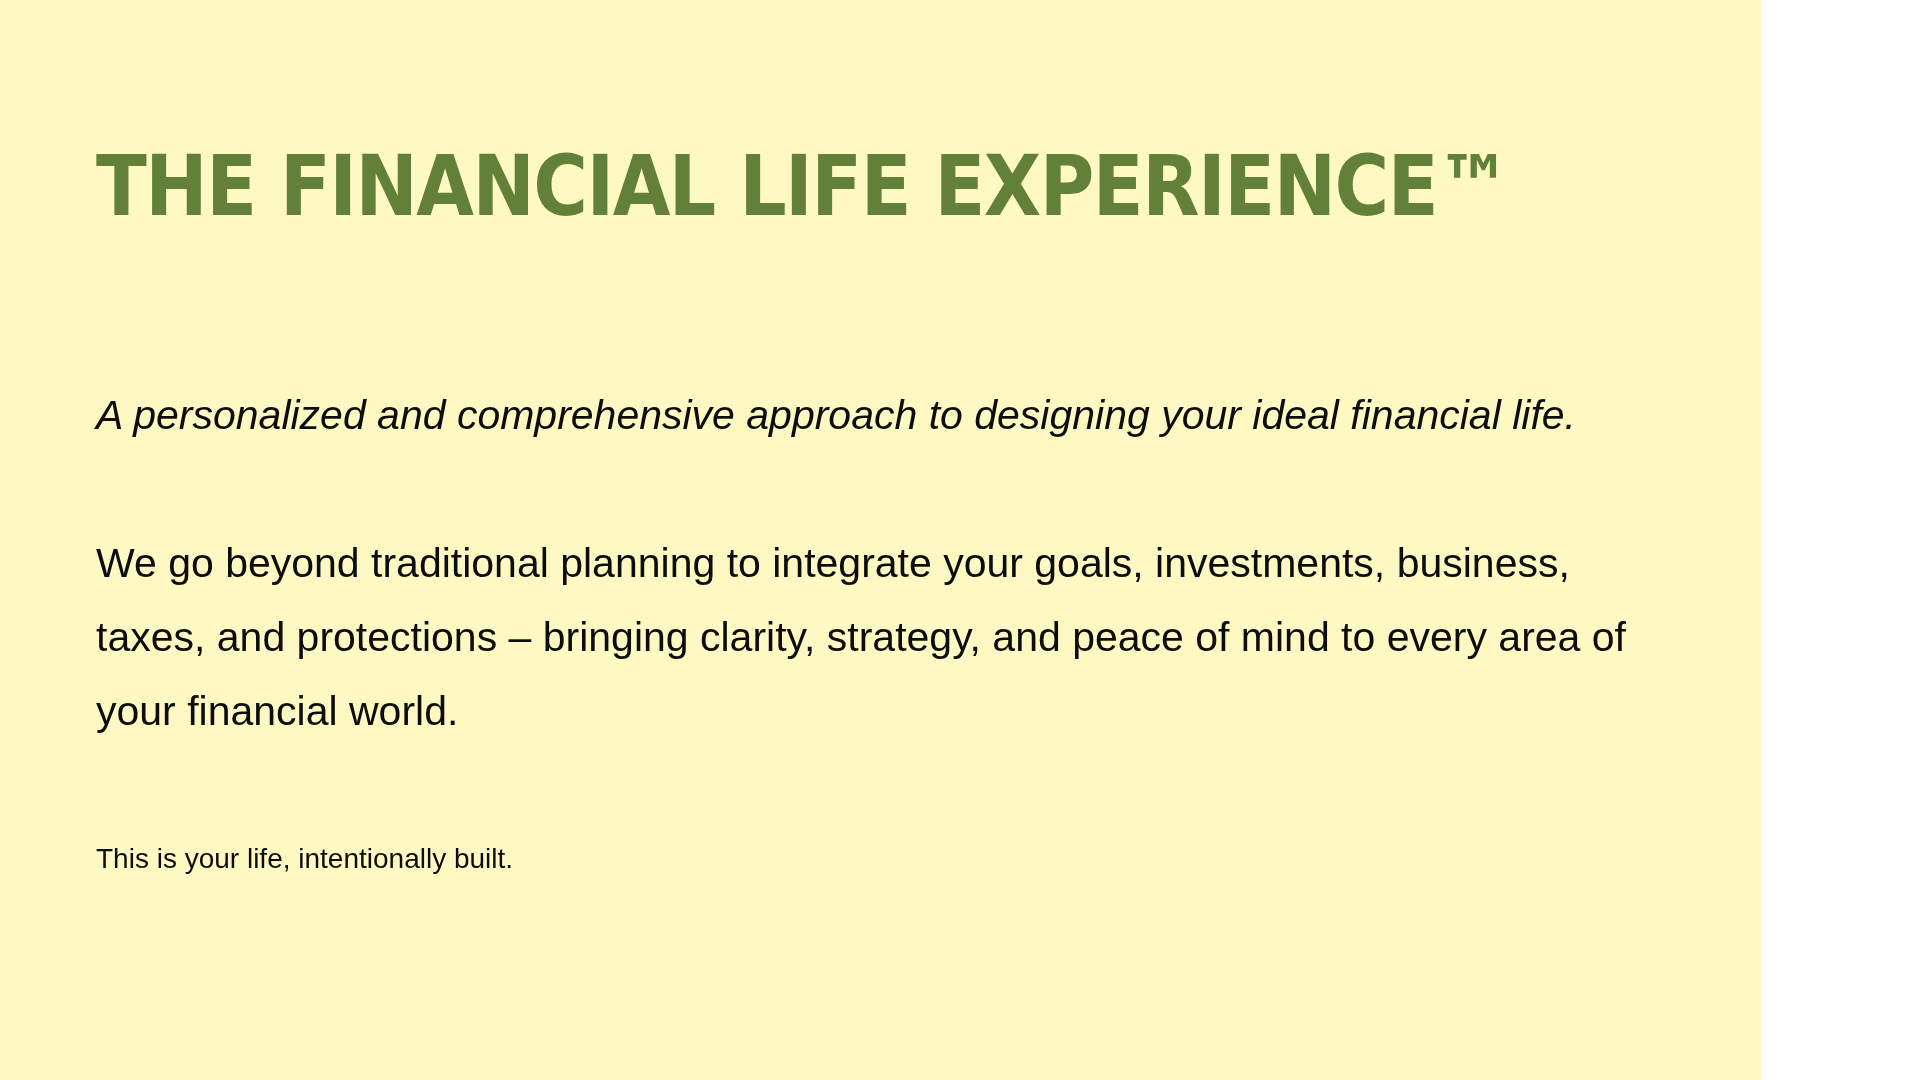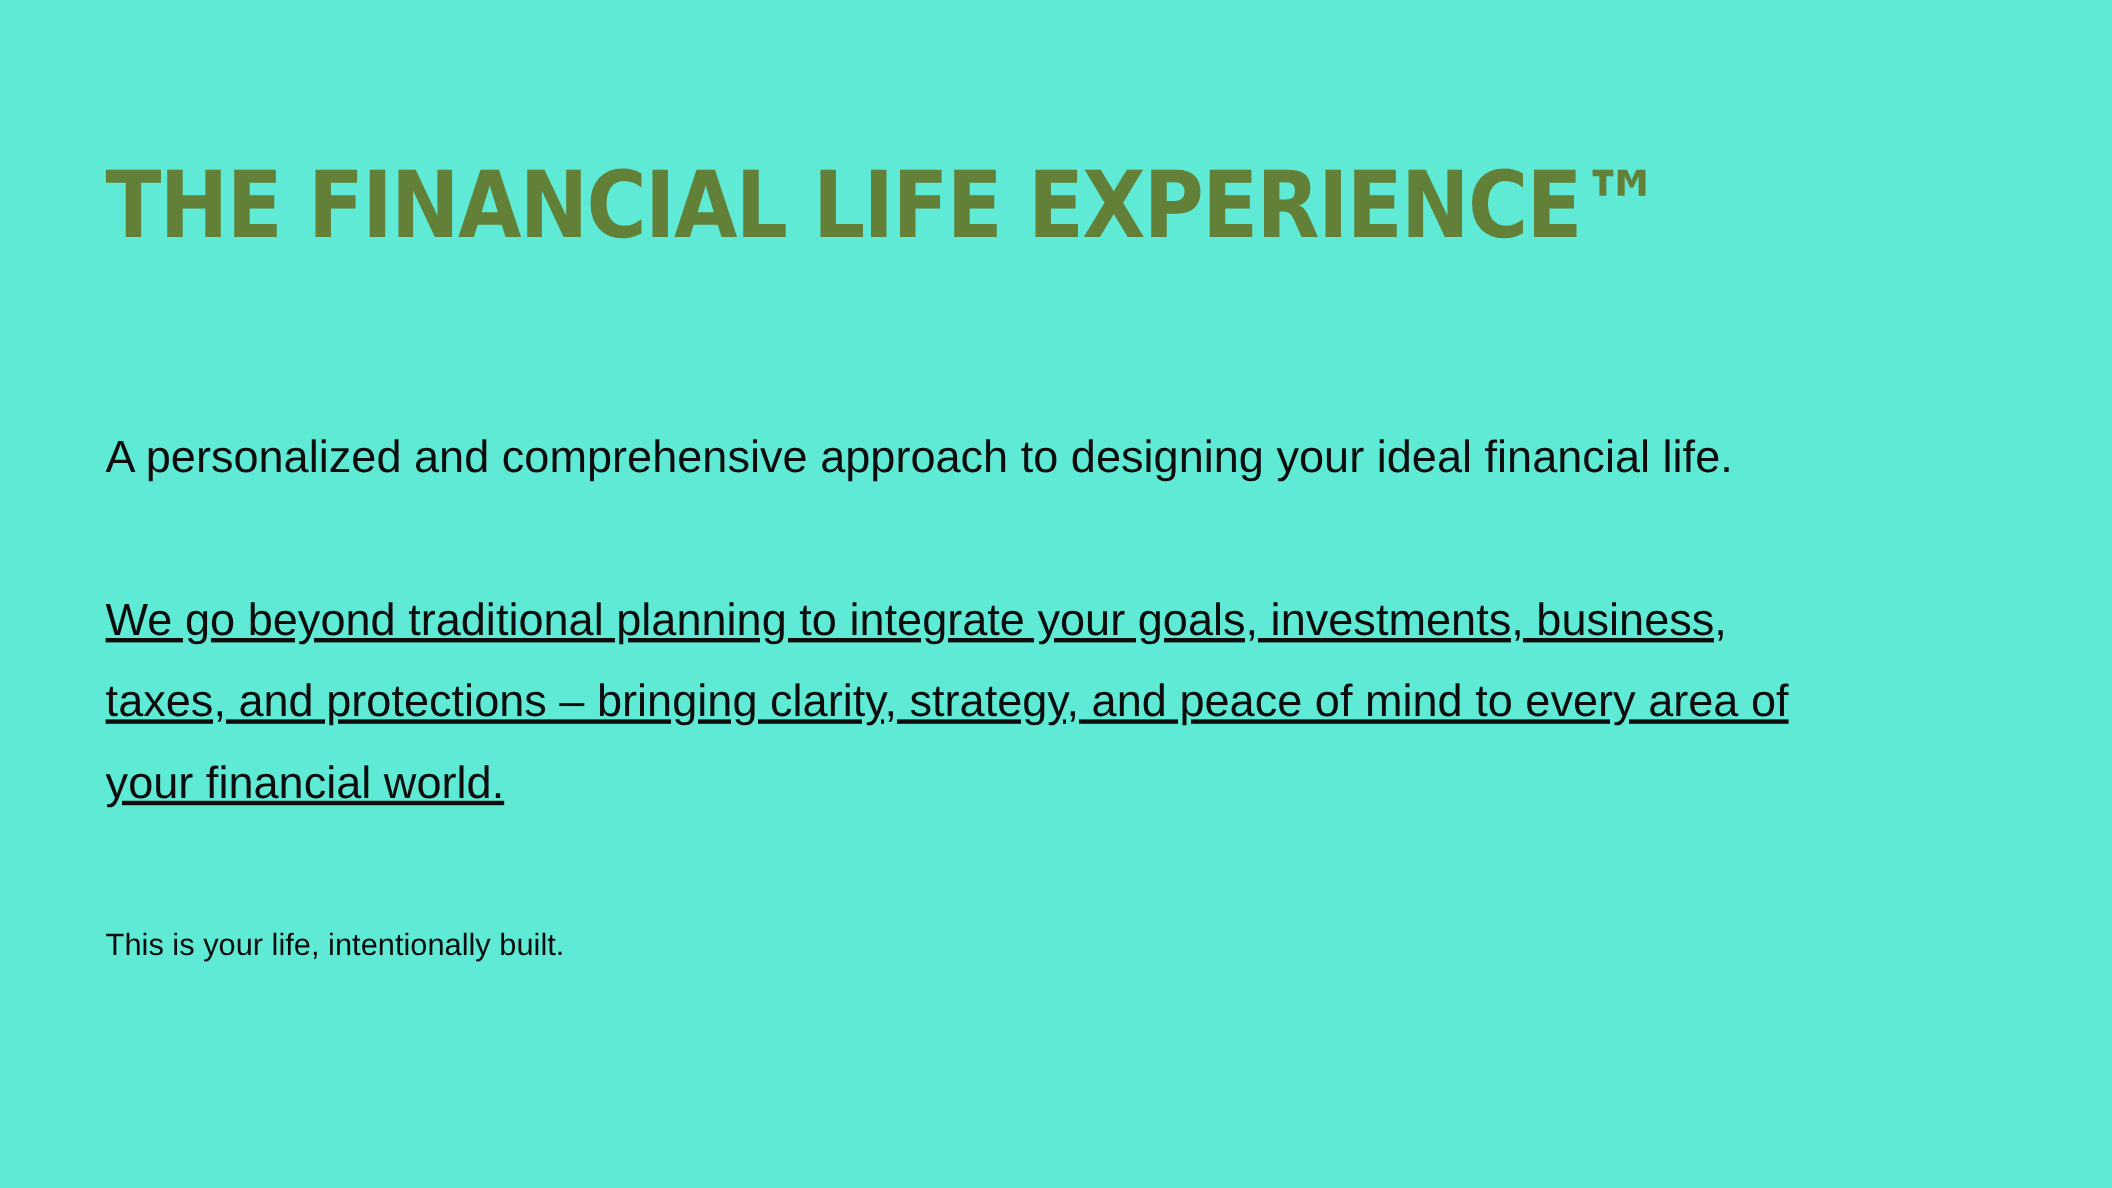--- a/index.html
+++ b/index.html
@@ -10,23 +10,23 @@
   body {
     width: 1920px;
     height: 1080px;
     overflow: hidden;
     font-family: "Liberation Sans", sans-serif;
     -webkit-font-smoothing: antialiased;
   }
 
   .slide {
     position: relative;
-    width: 1920px;
+    width: 1761px;
     height: 1080px;
-    background: #5eead4;
+    background: #fef9c3;
     box-sizing: border-box;
   }
 
   .slide-title {
     position: absolute;
     left: 96px;
     top: 144px;
     width: 1760px;
     margin: 0;
     color: #638038;
@@ -45,38 +45,38 @@
     position: absolute;
     left: 96px;
     top: 378px;
     width: 1700px;
   }
 
   .lead-line {
     margin: 0;
     color: #0d0d0d;
     font-family: "Liberation Sans", sans-serif;
+    font-style: italic;
     font-size: 41px;
     line-height: 74px;
     white-space: nowrap;
   }
 
   .spacer-line {
     height: 74px;
     line-height: 74px;
     font-size: 41px;
   }
 
   .body-para {
     margin: 0;
     color: #0d0d0d;
     font-family: "Liberation Sans", sans-serif;
     font-size: 41px;
     line-height: 74px;
-    text-decoration: underline;
   }
 
   .body-para .ln {
     display: block;
     white-space: nowrap;
   }
 
   .closing-line {
     margin: 0;
     color: #0d0d0d;

